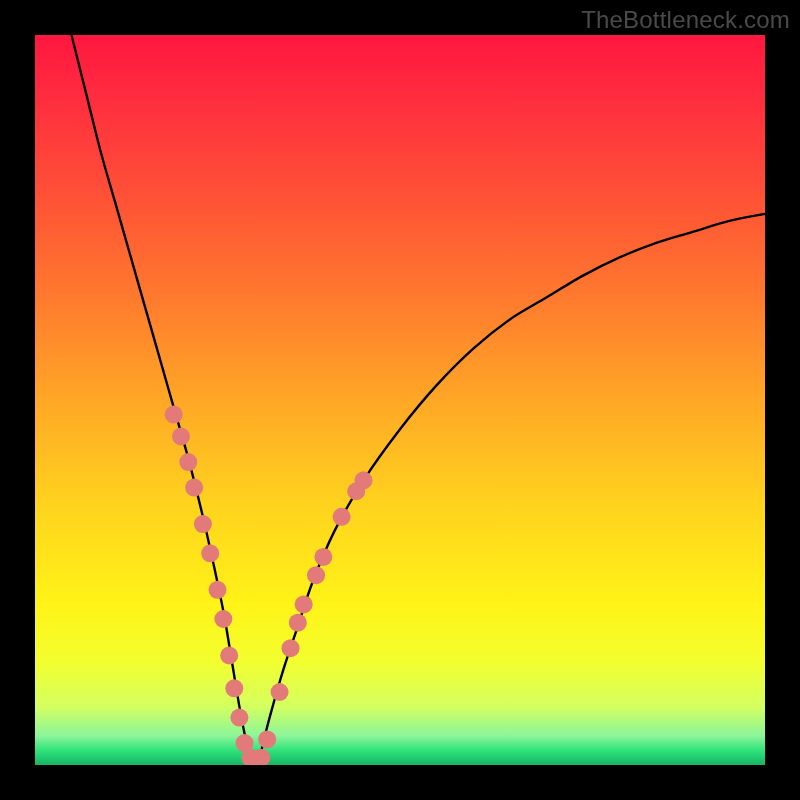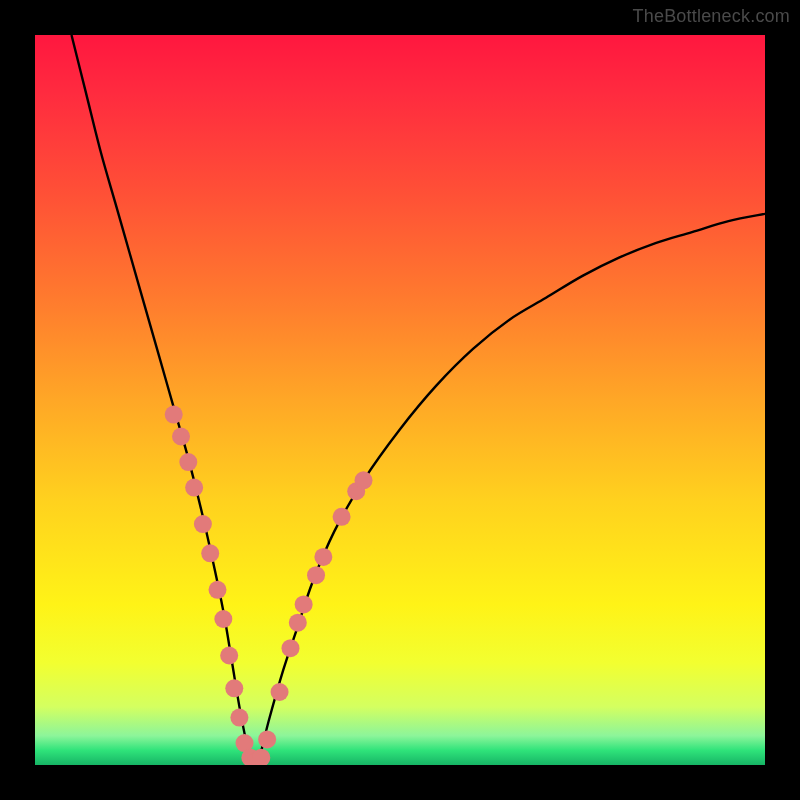--- a/index.html
+++ b/index.html
@@ -36,21 +36,21 @@
       #d4ff60 92%,
       #8cf59a 96%,
       #2fe37a 98%,
       #16b465 100%);
   }
   .watermark {
     position: absolute;
     top: 6px;
     right: 10px;
     font-family: Arial, Helvetica, sans-serif;
-    font-size: 18px;
+    font-size: 24px;
     color: #4a4a4a;
     letter-spacing: 0.2px;
     user-select: none;
   }
   svg {
     position: absolute;
     left: 0;
     top: 0;
   }
 </style>

